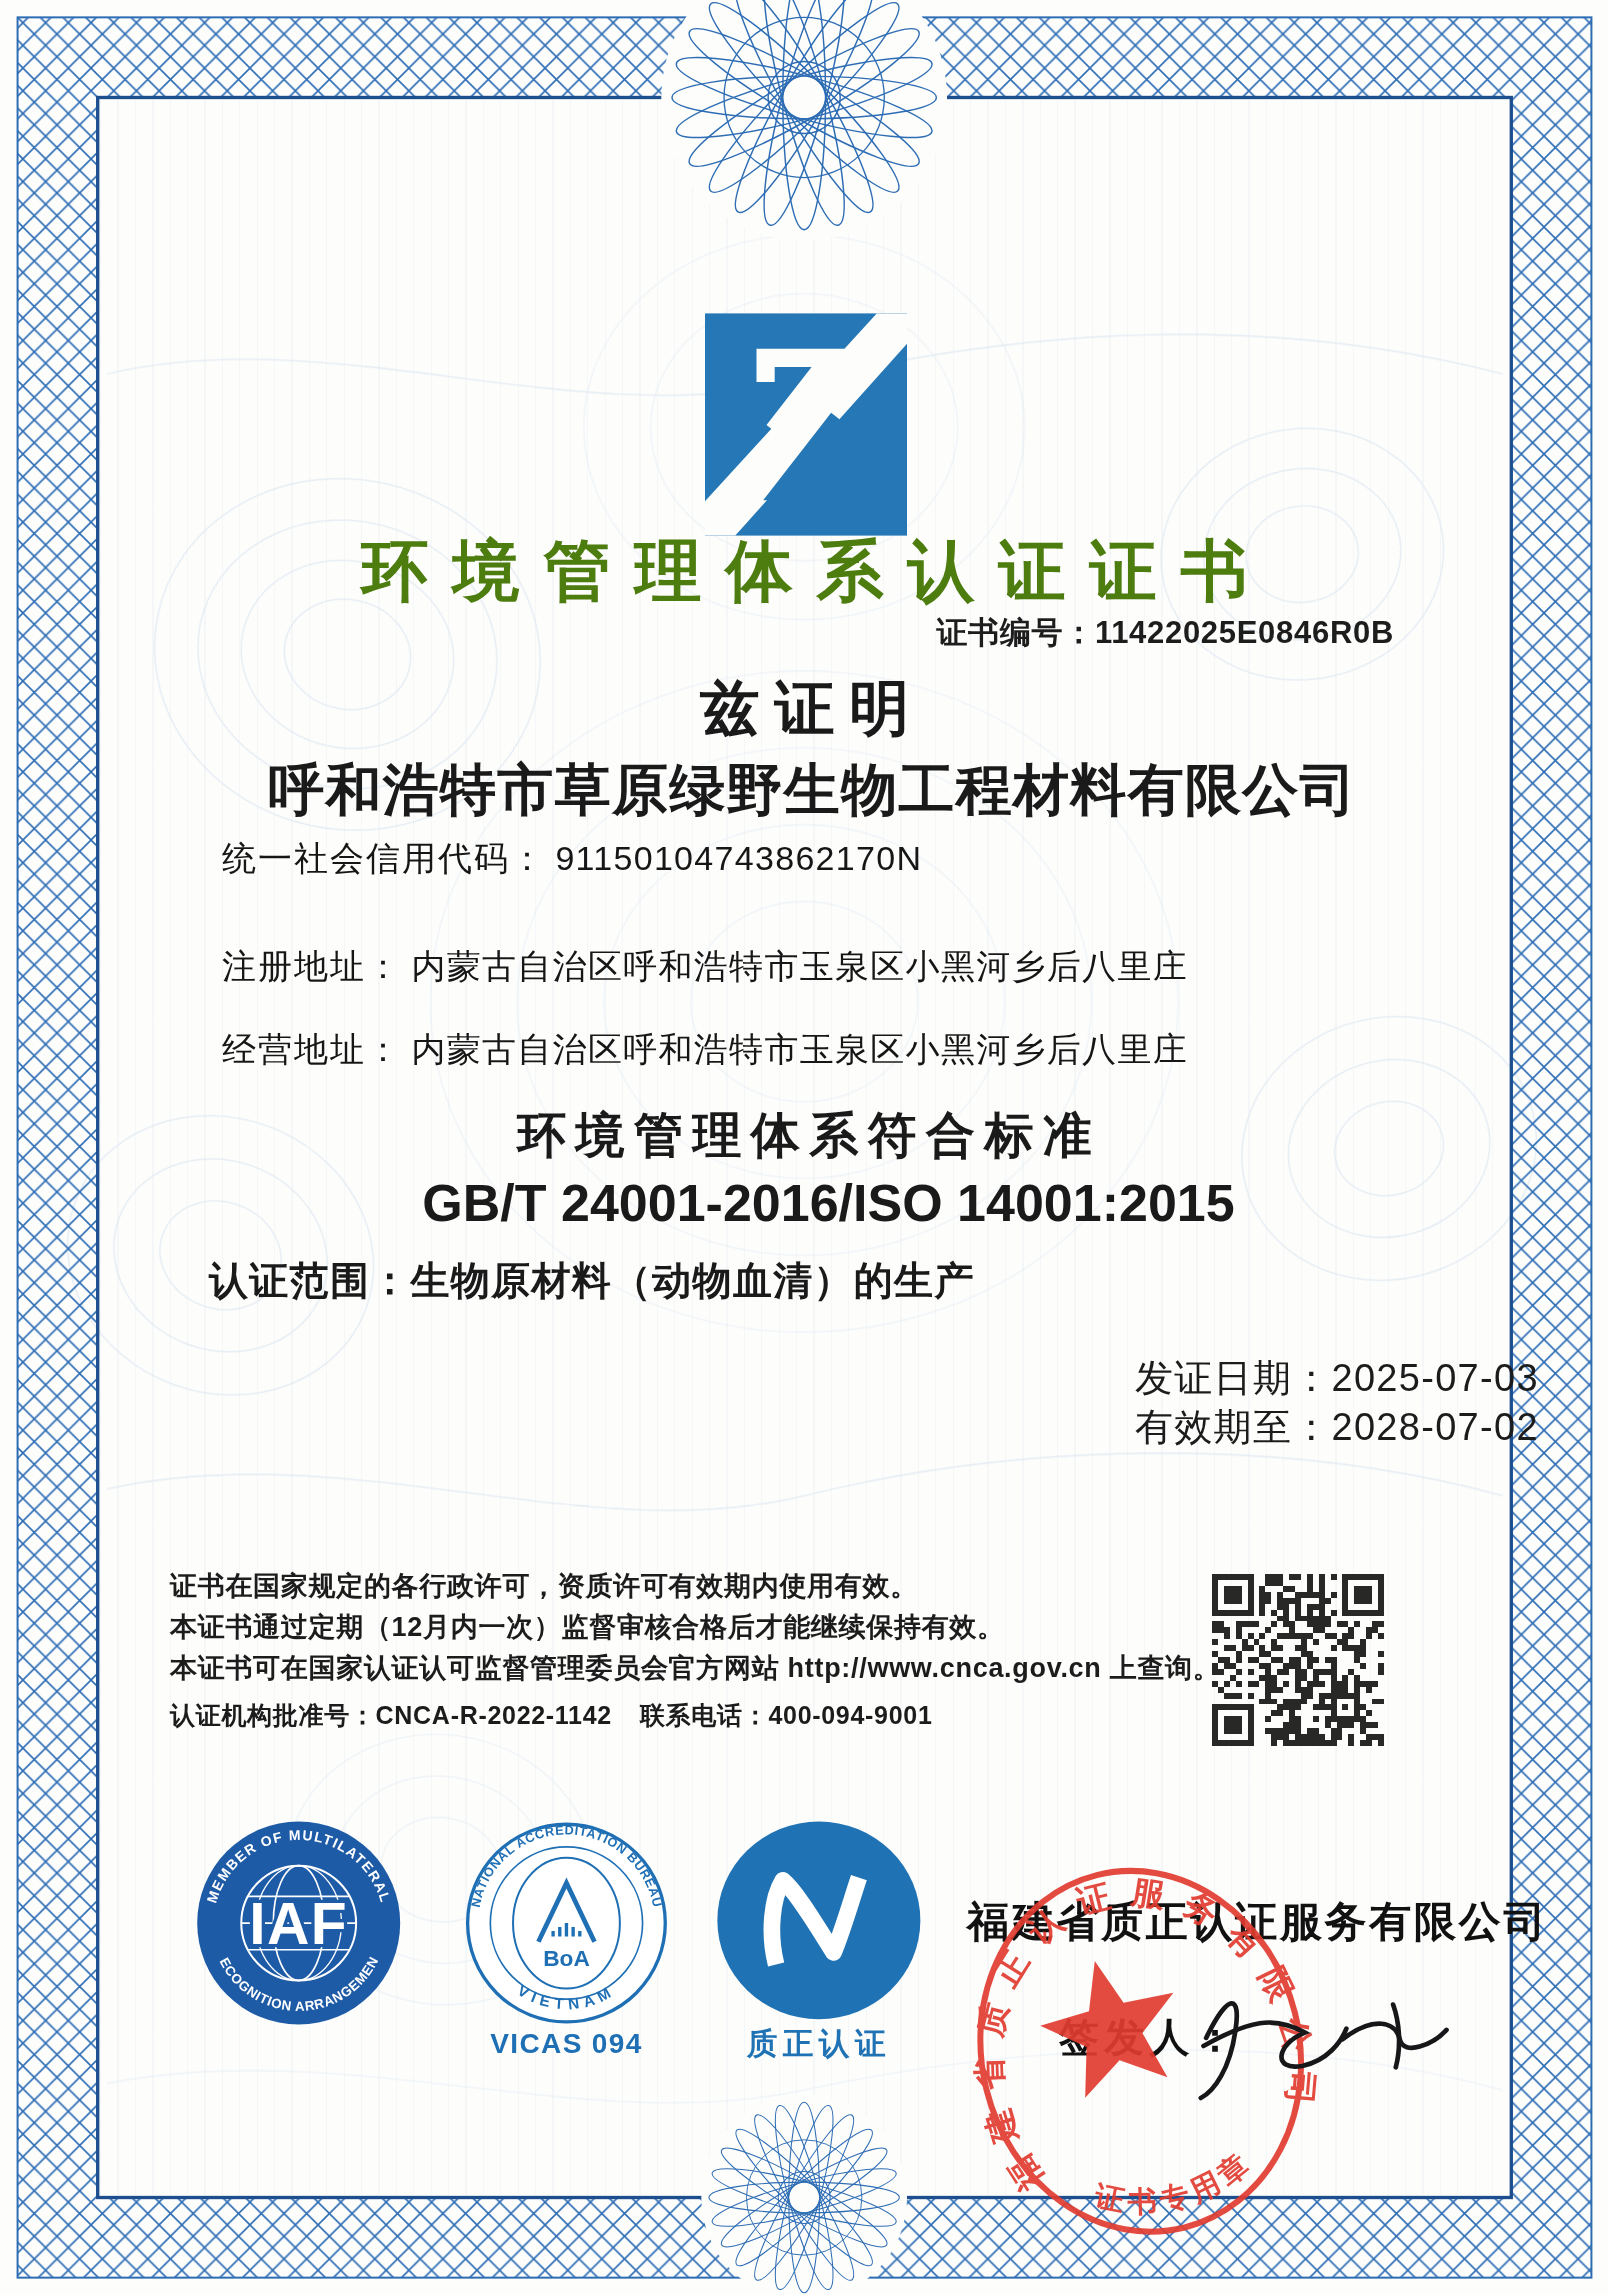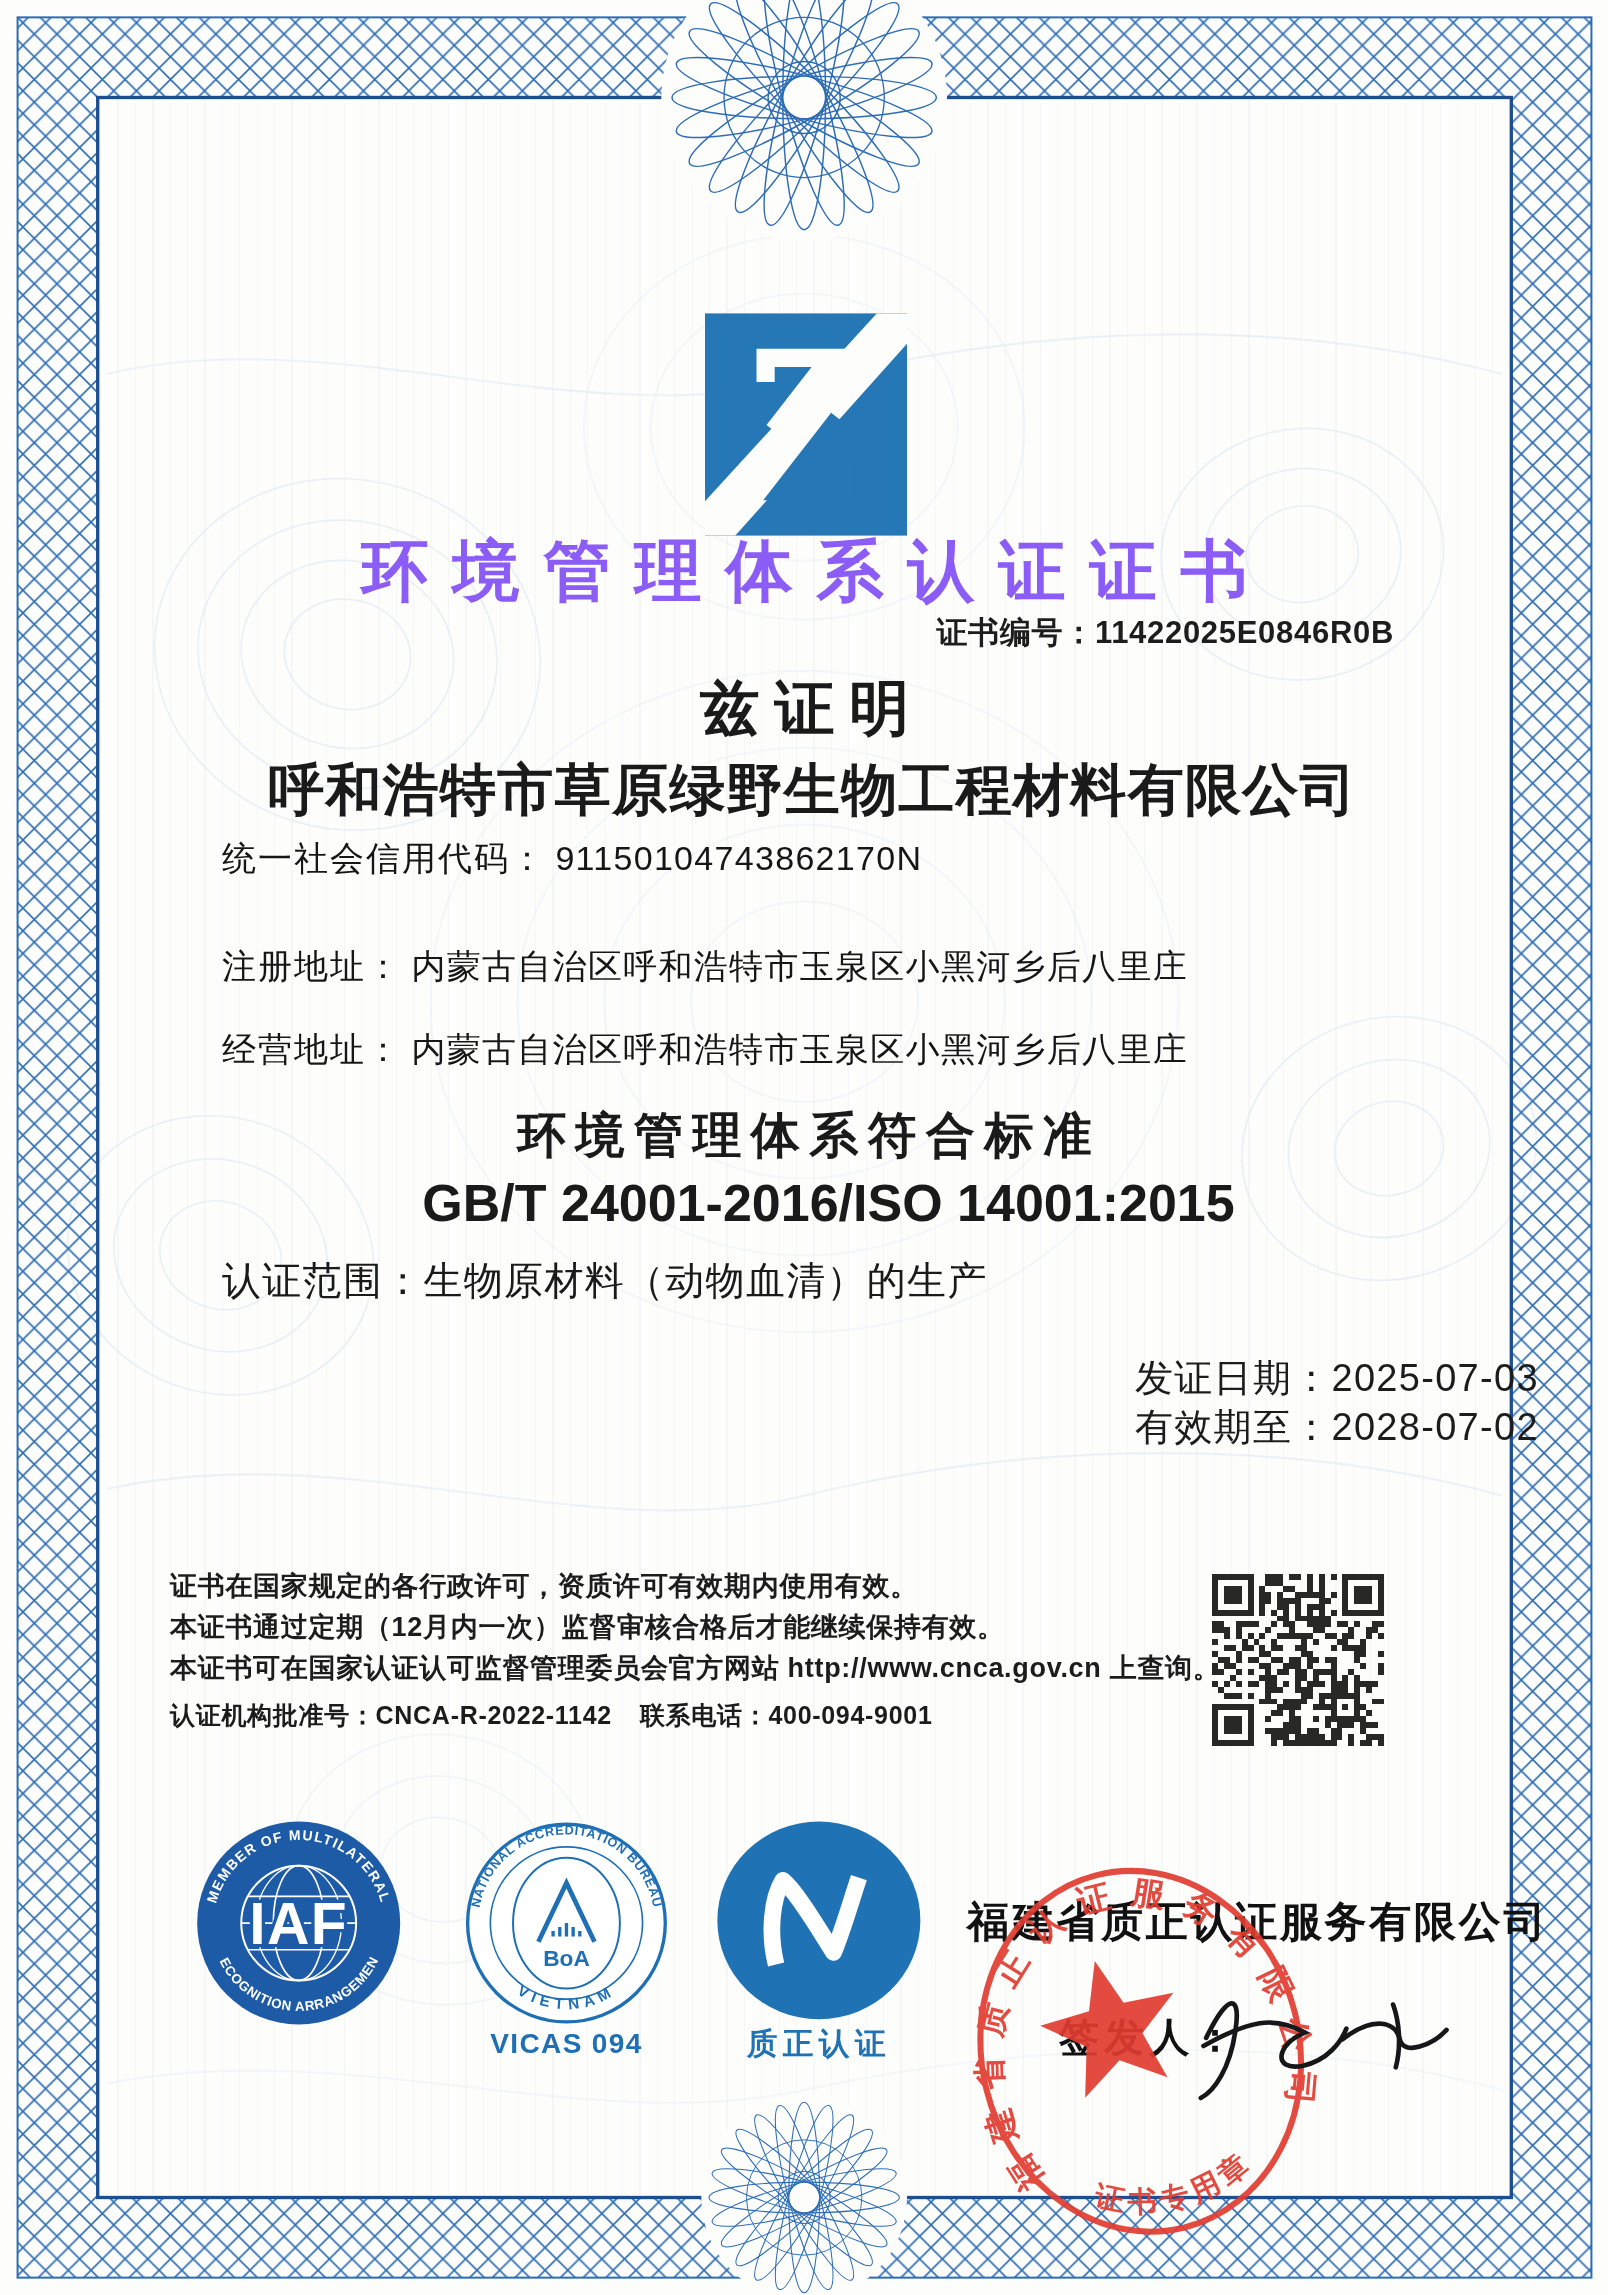--- a/index.html
+++ b/index.html
@@ -12,30 +12,30 @@
     position:absolute; left:100px; top:100px; right:100px; bottom:100px;
     background:repeating-linear-gradient(90deg, rgba(100,135,165,0.055) 0 1.3px, rgba(0,0,0,0) 1.3px 17.4px);
     z-index:0;
   }
   svg.bg{position:absolute;left:0;top:0;z-index:1;}
   svg.logo{position:absolute;left:705px;top:313px;width:202px;height:223px;z-index:2;}
   svg.qr{position:absolute;left:1212px;top:1574px;width:172px;height:172px;z-index:2;}
   svg.overlay{position:absolute;left:0;top:0;z-index:4;}
   .txt{position:absolute;white-space:nowrap;z-index:3;}
   .center{left:0;width:100%;text-align:center;}
-  .title{top:526px;font-size:67px;font-weight:800;letter-spacing:24px;text-indent:24px;color:#8b5cf6;}
+  .title{top:526px;font-size:67px;font-weight:800;letter-spacing:24px;text-indent:24px;color:#4d7c0f;}
   .certno{top:612px;right:215px;font-size:31px;font-weight:700;color:#1d1d1d;letter-spacing:0.7px;}
   .declare{top:669px;font-size:60px;font-weight:800;letter-spacing:14.7px;text-indent:14.7px;}
   .company{top:753px;font-size:56px;font-weight:800;letter-spacing:1.3px;margin-left:8px;}
   .fieldrow{left:222px;font-size:34px;font-weight:500;color:#161616;letter-spacing:2px;}
   .f0{top:836px;} .f1{top:944px;} .f2{top:1027px;}
   .fieldrow .val{margin-left:9.4px;letter-spacing:1.3px;}
   .stdhead{top:1103px;font-size:49px;font-weight:800;letter-spacing:9.4px;text-indent:9.4px;}
   .stdcode{top:1173px;font-size:52px;font-weight:700;letter-spacing:0px;margin-left:24px;}
-  .scope{top:1254px;left:222px;font-size:39px;font-weight:400;letter-spacing:1.3px;}
+  .scope{top:1254px;left:209px;font-size:39px;font-weight:700;letter-spacing:1.3px;}
   .dates{top:1354px;left:1135px;font-size:38px;font-weight:500;line-height:49px;color:#1c1c1c;letter-spacing:1.3px;}
   .notes{top:1566px;left:170px;font-size:27px;font-weight:700;line-height:41px;color:#1c1c1c;letter-spacing:0.7px;}
   .agency{top:1695px;left:170px;font-size:25px;font-weight:700;line-height:40px;color:#1c1c1c;letter-spacing:0.7px;}
   .agency .gap{display:inline-block;width:28px;}
   .issuer{top:1894px;left:967px;font-size:42px;font-weight:800;letter-spacing:2.7px;color:#111;}
   .signer{top:2010px;left:1059px;font-size:40px;font-weight:800;letter-spacing:5.3px;color:#111;}
 </style>
 </head>
 <body>
 

